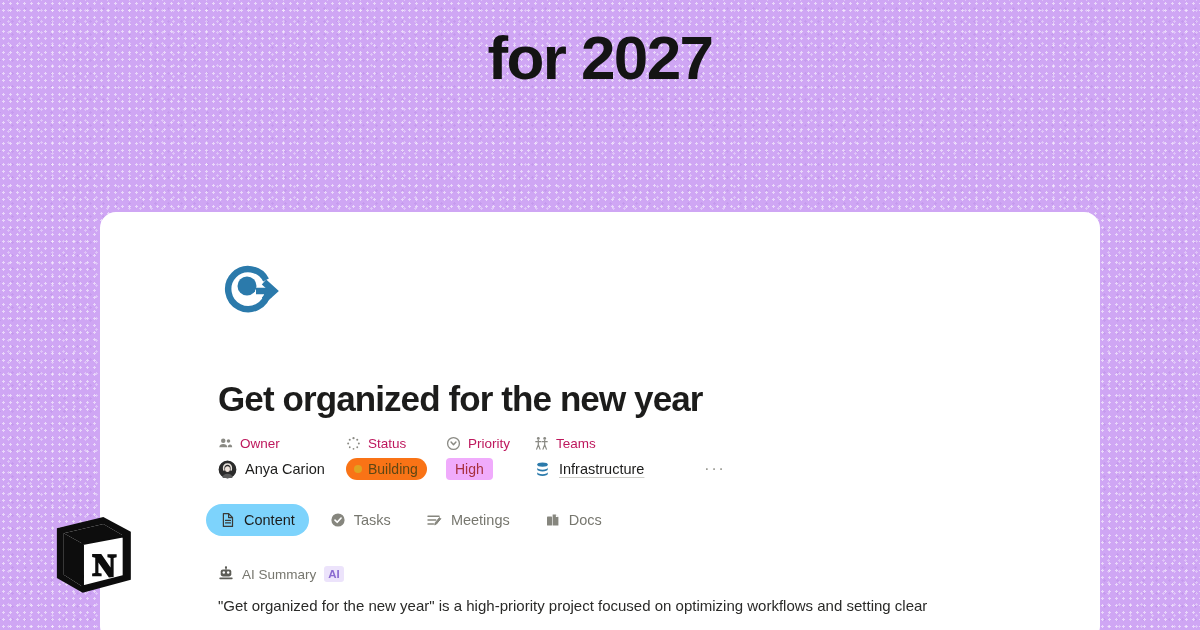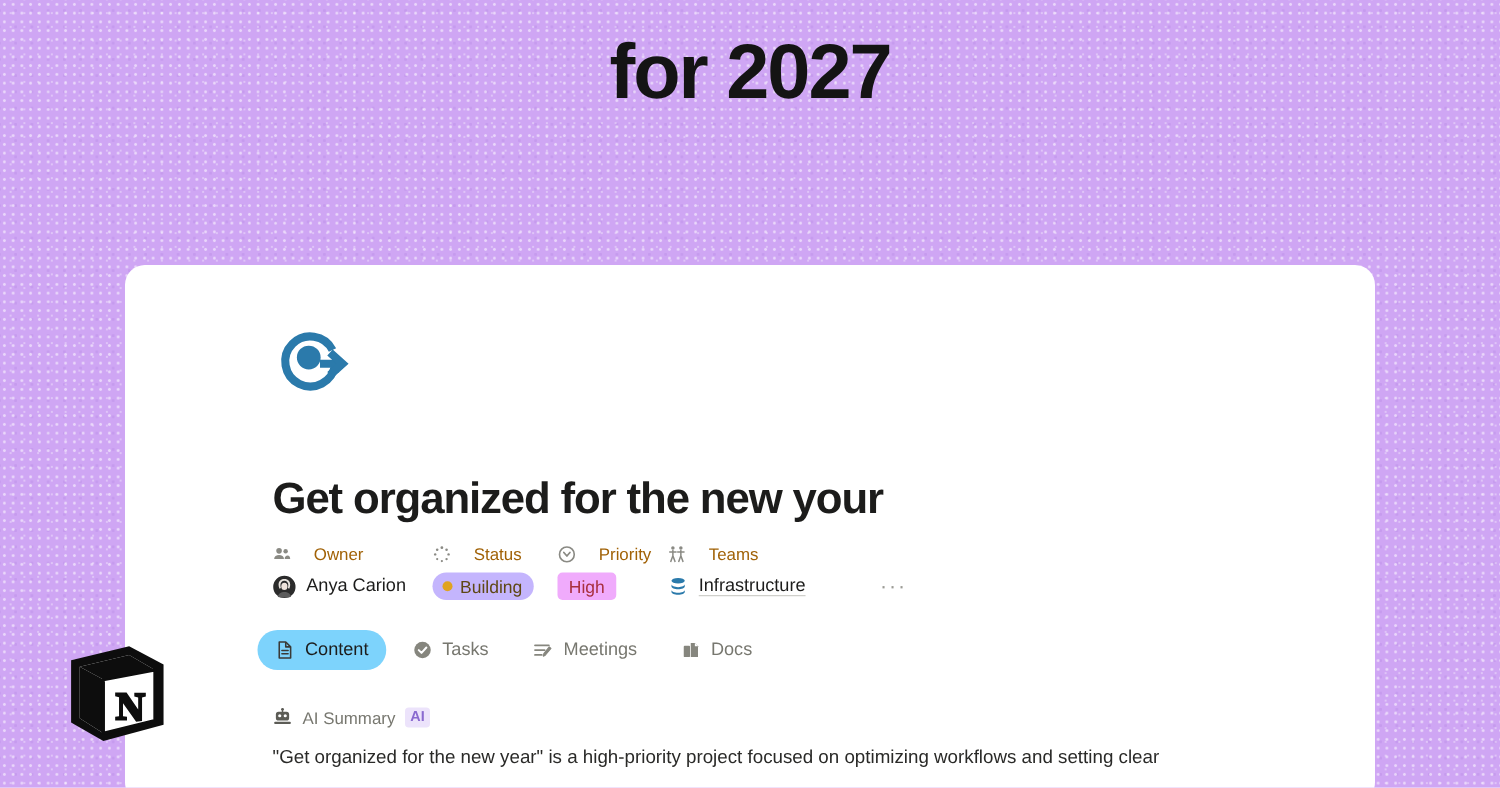--- a/index.html
+++ b/index.html
@@ -79,22 +79,22 @@
   .prop-row.labels { margin-bottom: 5px; }
 
   .prop-cell { display: flex; align-items: center; }
   .prop-cell.c-owner    { width: 128px; }
   .prop-cell.c-status   { width: 100px; }
   .prop-cell.c-priority { width: 88px; }
   .prop-cell.c-teams    { width: 150px; }
 
   .prop-label {
     font-size: 13.5px;
-    color: #a16207;
-    margin-left: 18px;
+    color: #be185d;
+    margin-left: 7px;
     white-space: nowrap;
   }
 
   .prop-ico { flex: none; display: block; }
 
   .val-row { height: 26px; }
 
   .avatar {
     width: 19px; height: 19px; border-radius: 50%;
     flex: none; display: block; overflow: hidden;
@@ -115,21 +115,21 @@
   .pill {
     display: inline-flex;
     align-items: center;
     height: 22px;
     padding: 0 9px;
     border-radius: 4px;
     font-size: 14px;
     white-space: nowrap;
   }
   .pill.status {
-    background: #c4b5fd;
+    background: #f97316;
     color: #5e4714;
     border-radius: 11px;
     padding-left: 8px;
   }
   .pill.status .dot {
     width: 8px; height: 8px; border-radius: 50%;
     background: #e0a320; margin-right: 6px; flex: none;
   }
   .pill.priority { background: #f0abfc; color: #a8303f; text-align: right; }
 
@@ -215,21 +215,21 @@
 <div id="card">
   <div class="card-inner">
 
     <svg id="app-logo" viewBox="0 0 66 66">
       <path d="M48 22 A20 20 0 1 0 50 34 L50 40" fill="none" stroke="#2b7aab" stroke-width="6.5" stroke-linecap="butt"></path>
       <path d="M38 33 L55 33" fill="none" stroke="#2b7aab" stroke-width="6.5"></path>
       <path d="M46 24 L56 33 L46 42" fill="none" stroke="#2b7aab" stroke-width="6.5" stroke-linejoin="miter" stroke-linecap="butt"></path>
       <circle cx="29" cy="28" r="9.5" fill="#2b7aab"></circle>
     </svg>
 
-    <div id="page-title">Get organized for the new your</div>
+    <div id="page-title">Get organized for the new year</div>
 
     <div id="props">
 
       <div class="prop-row labels">
 
         <div class="prop-cell c-owner">
           <svg class="prop-ico" width="15" height="15" viewBox="0 0 16 16">
             <circle cx="5.6" cy="5" r="2.4" fill="#8a8a84"></circle>
             <circle cx="11.2" cy="5.4" r="1.9" fill="#8a8a84"></circle>
             <path d="M1.4 12c0-2.3 1.9-3.4 4.2-3.4s4.2 1.1 4.2 3.4z" fill="#8a8a84"></path>

